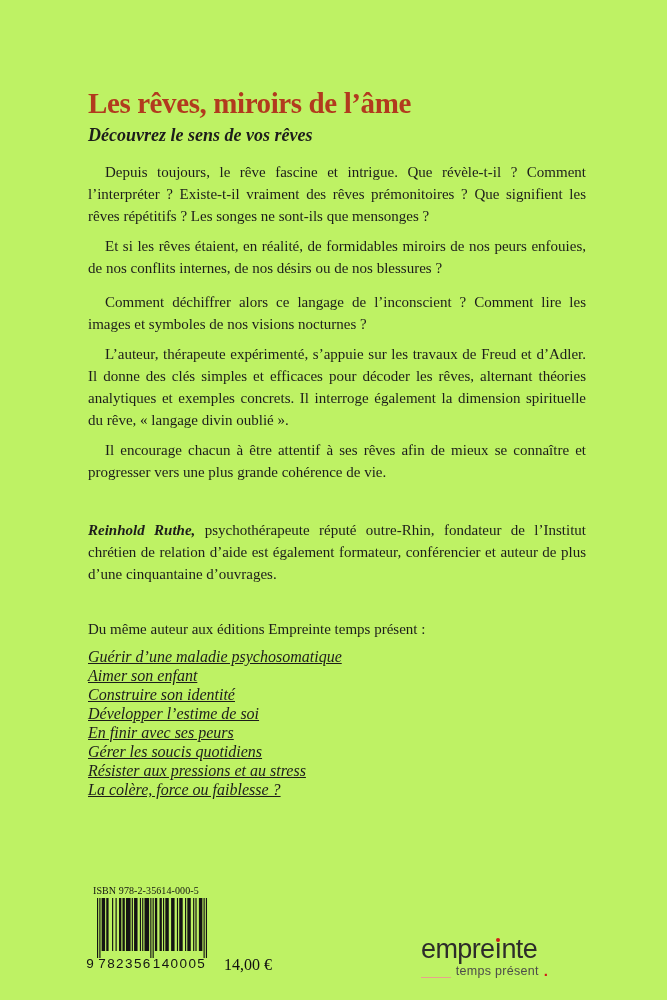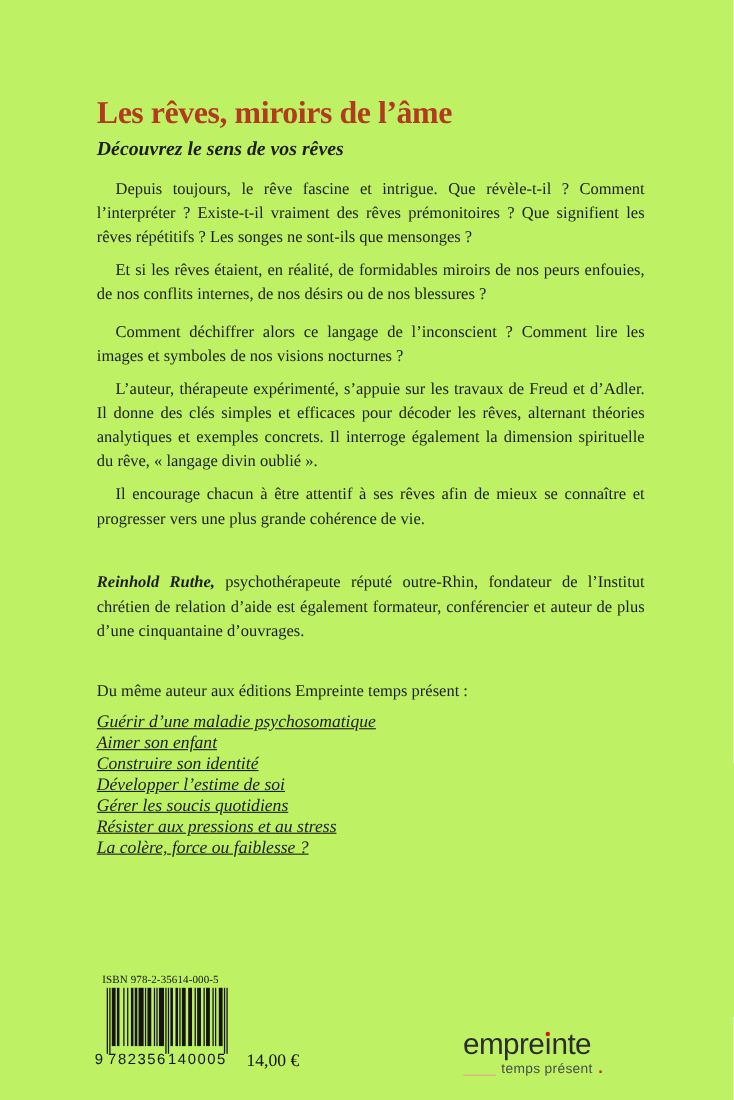--- a/index.html
+++ b/index.html
@@ -104,20 +104,21 @@
 
     <p class="bio"><span class="bio-name">Reinhold Ruthe,</span> <span>psychothérapeute réputé outre-Rhin, fondateur de l’Institut chrétien de relation d’aide est également formateur, conférencier et auteur de plus d’une cinquantaine d’ouvrages.</span></p>
 
     <div class="same-author">Du même auteur aux éditions Empreinte temps présent&nbsp;:</div>
 
     <div class="book-list">
         <div class="book-item">Guérir d’une maladie psychosomatique</div>
         <div class="book-item">Aimer son enfant</div>
         <div class="book-item">Construire son identité</div>
         <div class="book-item">Développer l’estime de soi</div>
+        <div class="book-item">En finir avec ses peurs</div>
         <div class="book-item">Gérer les soucis quotidiens</div>
         <div class="book-item">Résister aux pressions et au stress</div>
         <div class="book-item">La colère, force ou faiblesse&nbsp;?</div>
       </div>
 
   </div>
 
   <svg class="barcode-svg" width="130" height="88" viewBox="0 0 130 88" xmlns="http://www.w3.org/2000/svg">
     <text x="9" y="10" font-family="Liberation Serif, serif" font-size="10" letter-spacing="0.1" fill="#141413">ISBN 978-2-35614-000-5</text>
     <g id="bars" fill="#141413">

